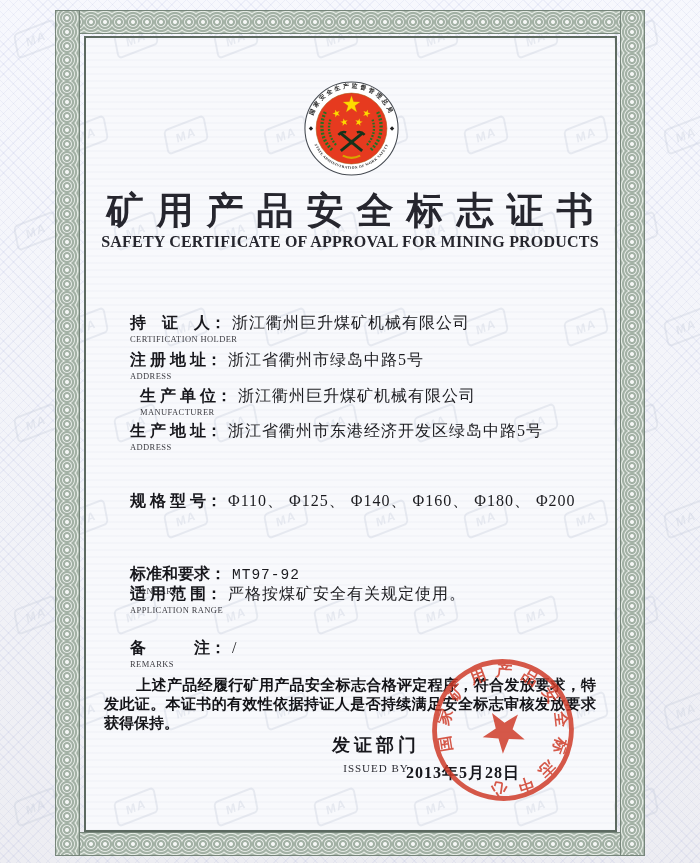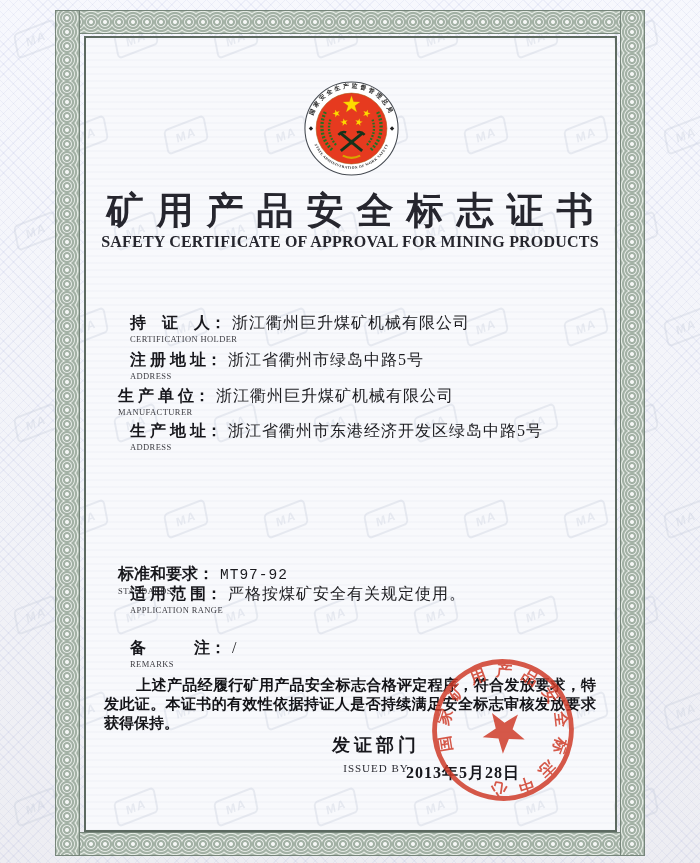--- a/index.html
+++ b/index.html
@@ -181,31 +181,32 @@
   <div class="layer title">矿用产品安全标志证书</div>
 
   <div class="field" style="left:130px;top:313px">
     <div class="zh"><span>持　证　人：</span><span class="val">浙江衢州巨升煤矿机械有限公司</span></div>
     <div class="en">CERTIFICATION HOLDER</div>
   </div>
   <div class="field" style="left:130px;top:350px">
     <div class="zh"><span>注 册 地 址：</span><span class="val">浙江省衢州市绿岛中路5号</span></div>
     <div class="en">ADDRESS</div>
   </div>
-  <div class="field" style="left:118px;top:386px">
+  <div class="field" style="left:140px;top:386px">
     <div class="zh"><span>生 产 单 位：</span><span class="val">浙江衢州巨升煤矿机械有限公司</span></div>
     <div class="en">MANUFACTURER</div>
   </div>
   <div class="field" style="left:130px;top:421px">
     <div class="zh"><span>生 产 地 址：</span><span class="val">浙江省衢州市东港经济开发区绿岛中路5号</span></div>
     <div class="en">ADDRESS</div>
   </div>
   <div class="field" style="left:130px;top:491px">
-  </div>
-  <div class="field" style="left:118px;top:564px">
+    <div class="zh"><span>规 格 型 号：</span><span class="val">Φ110、 Φ125、 Φ140、 Φ160、 Φ180、 Φ200</span></div>
+  </div>
+  <div class="field" style="left:130px;top:564px">
     <div class="zh"><span>标准和要求：</span><span class="val mono">MT97-92</span></div>
     <div class="en">STANDARDS</div>
   </div>
   <div class="field" style="left:130px;top:584px">
     <div class="zh"><span>适 用 范 围：</span><span class="val">严格按煤矿安全有关规定使用。</span></div>
     <div class="en">APPLICATION RANGE</div>
   </div>
   <div class="field" style="left:130px;top:638px">
     <div class="zh"><span>备　　　注：</span><span class="val">/</span></div>
     <div class="en">REMARKS</div>

